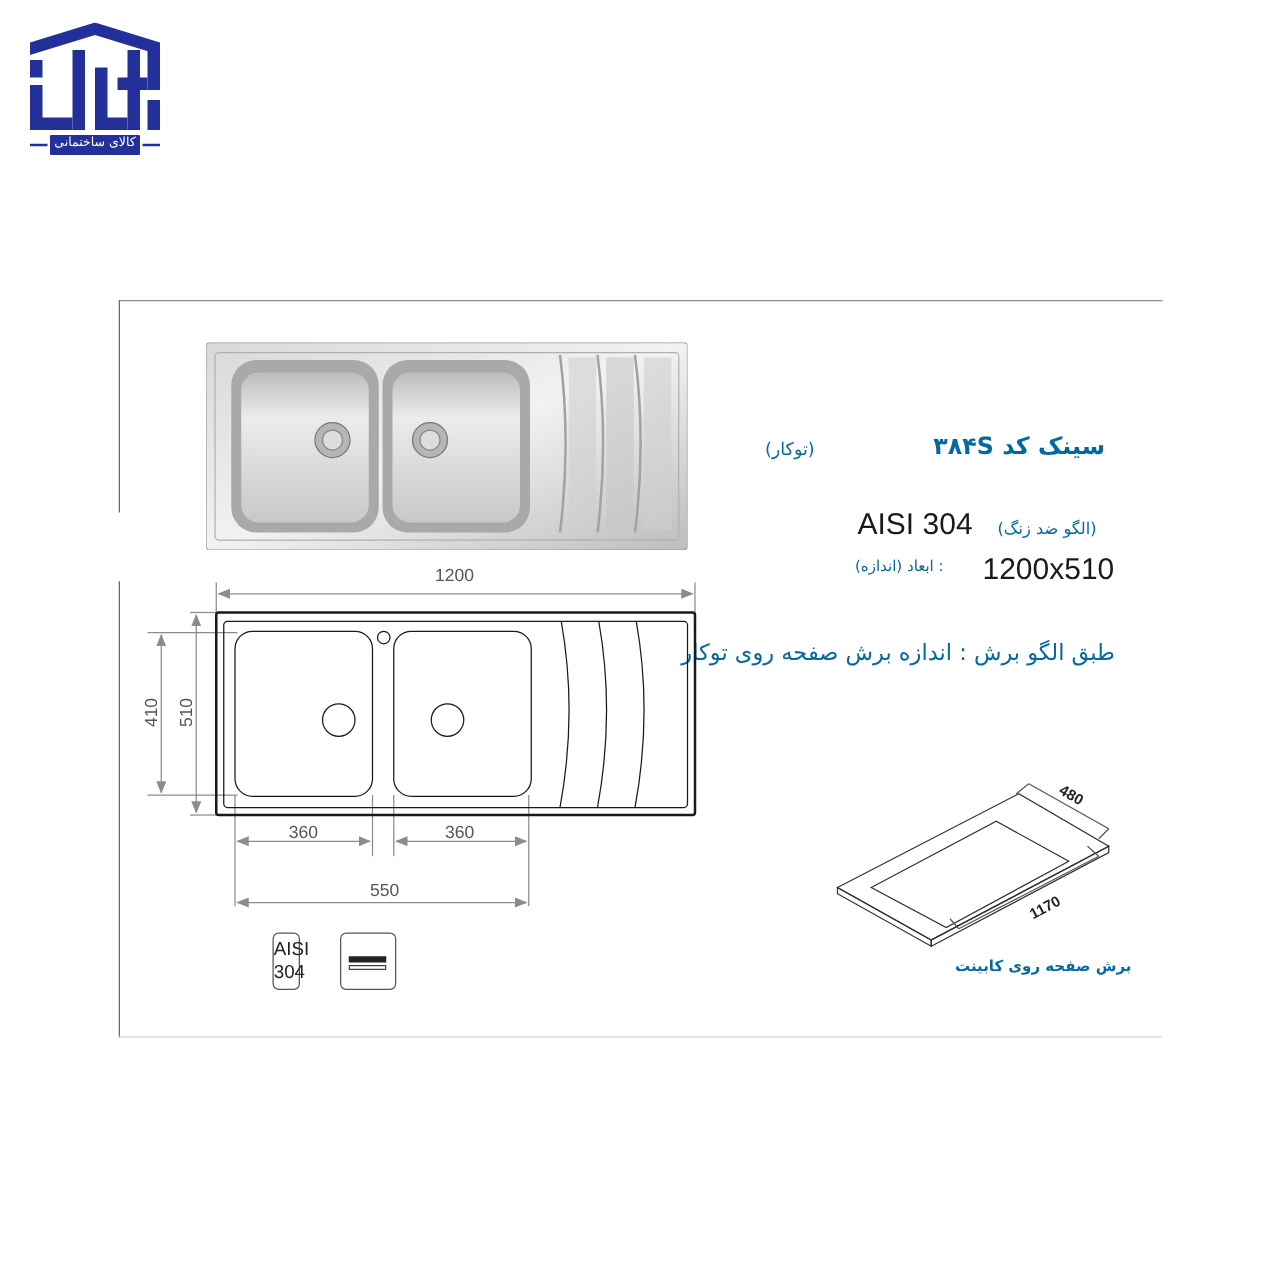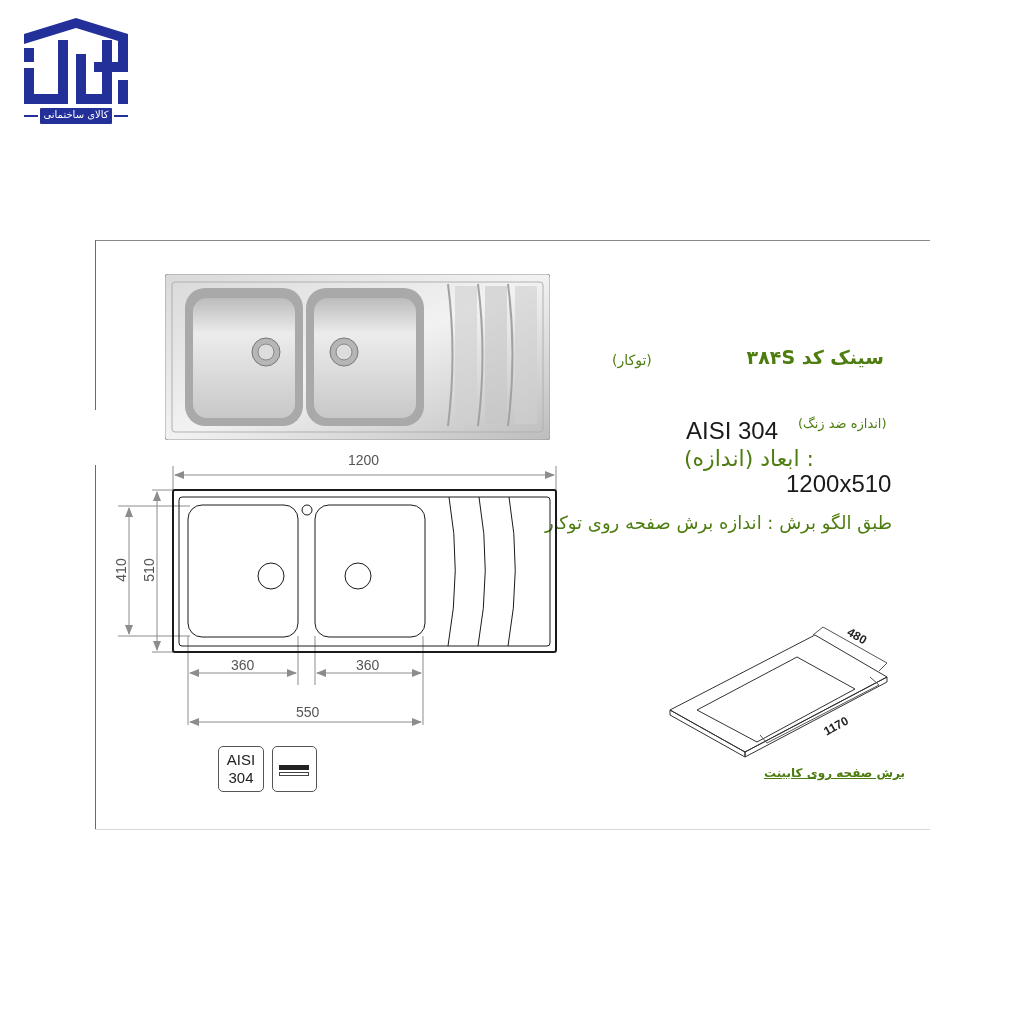--- a/index.html
+++ b/index.html
@@ -3,31 +3,31 @@
 <meta charset="utf-8">
 <style>
   html, body { margin:0; padding:0; background:#ffffff; }
   body { width:1024px; height:1024px; position:relative; overflow:hidden; font-family:"DejaVu Sans", sans-serif; }
   .abs { position:absolute; }
   .logo { left:22px; top:18px; width:108px; height:112px; }
   .frame-top { left:95px; top:240px; width:835px; height:1px; background:#8a8a8a; }
   .frame-left-a { left:95px; top:240px; width:1px; height:170px; background:#6a6a6a; }
   .frame-left-b { left:95px; top:465px; width:1px; height:365px; background:#6a6a6a; }
   .frame-bottom { left:95px; top:829px; width:835px; height:1px; background:#d8d8d8; }
-  .rtl { direction:rtl; unicode-bidi:plaintext; white-space:nowrap; color:#4d7c0f; }
+  .rtl { direction:rtl; unicode-bidi:plaintext; white-space:nowrap; color:#0369a1; }
   .title { right:140px; top:346px; font-size:19px; font-weight:bold; }
   .title-sub { left:612px; top:352px; font-size:14px; }
-  .aisi { left:686px; top:406px; font-size:24px; color:#1a1a1a; font-family:"Liberation Sans", sans-serif;margin-top:11px; }
+  .aisi { left:686px; top:406px; font-size:24px; color:#1a1a1a; font-family:"Liberation Sans", sans-serif; }
   .aisi-sub { left:798px; top:416px; font-size:13px; }
-  .dims { left:684px; top:442px; font-size:24px; color:#1a1a1a; font-family:"Liberation Sans", sans-serif;margin-top:28px; }
-  .dims-label { left:684px; top:446px; font-size:22px; }
+  .dims { left:684px; top:442px; font-size:24px; color:#1a1a1a; font-family:"Liberation Sans", sans-serif; }
+  .dims-label { left:684px; top:446px; font-size:12px; }
   .cut-note { right:132px; top:512px; font-size:18px; }
-  .cut-caption { left:764px; top:766px; font-size:12px; font-weight:bold;text-decoration:underline; }
+  .cut-caption { left:764px; top:766px; font-size:12px; font-weight:bold; }
   .badge { border:1.5px solid #555; border-radius:5px; background:#fff; box-sizing:border-box; }
-  .badge-aisi { left:218px; top:746px; width:46px; height:46px; text-align:center; font-family:"Liberation Sans", sans-serif; font-size:15px; line-height:18px; color:#222; padding-top:4px; }
+  .badge-aisi { left:218px; top:746px; width:22px; height:46px; text-align:center; font-family:"Liberation Sans", sans-serif; font-size:15px; line-height:18px; color:#222; padding-top:4px; }
   .badge-inset { left:272px; top:746px; width:45px; height:46px; }
   .bar-thick { left:6px; top:18px; width:30px; height:5px; background:#222; }
   .bar-thin { left:6px; top:25px; width:30px; height:4px; border:1px solid #444; box-sizing:border-box; }
   .dimtxt { font-family:"Liberation Sans", sans-serif; font-size:14px; color:#555; }
 </style>
 </head>
 <body>
 
 <div class="abs logo">
   <svg width="108" height="112" viewBox="0 0 108 112">
@@ -85,21 +85,21 @@
     <path d="M343,10 Q352,80 343,152" fill="none" stroke="#a2a2a2" stroke-width="2"></path>
     <rect x="290" y="12" width="22" height="138" fill="#cfcfcf" opacity="0.6"></rect>
     <rect x="320" y="12" width="22" height="138" fill="#c6c6c6" opacity="0.6"></rect>
     <rect x="350" y="12" width="22" height="138" fill="#cfcfcf" opacity="0.6"></rect>
   </svg>
 </div>
 
 <div class="abs rtl title">سینک کد ۳۸۴S</div>
 <div class="abs rtl title-sub">(توکار)</div>
 <div class="abs aisi">AISI 304</div>
-<div class="abs rtl aisi-sub">(اندازه ضد زنگ)</div>
+<div class="abs rtl aisi-sub">(الگو ضد زنگ)</div>
 <div class="abs dims" style="left:786px;">1200x510</div>
 <div class="abs rtl dims-label" style="left:684px;">: ابعاد (اندازه)</div>
 <div class="abs rtl cut-note">طبق الگو برش : اندازه برش صفحه روی توکار</div>
 
 <div class="abs" style="left:100px;top:440px;width:480px;height:300px;">
   <svg width="480" height="300" viewBox="0 0 480 300">
     <defs>
       <marker id="arr" markerWidth="10" markerHeight="8" refX="9" refY="4" orient="auto-start-reverse">
         <polygon points="0,0 10,4 0,8" fill="#8c8c8c"></polygon>
       </marker>

